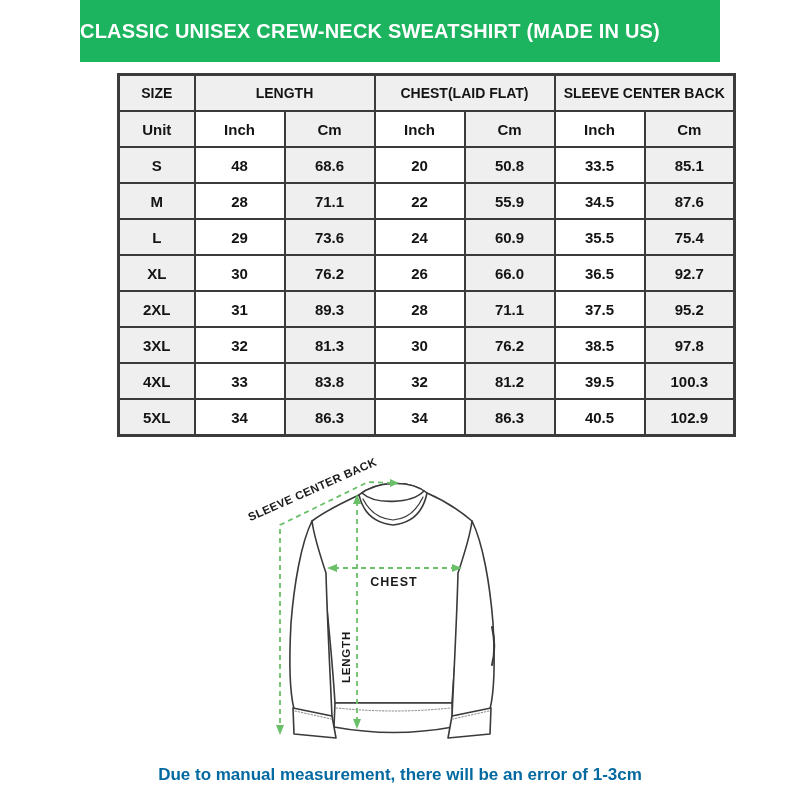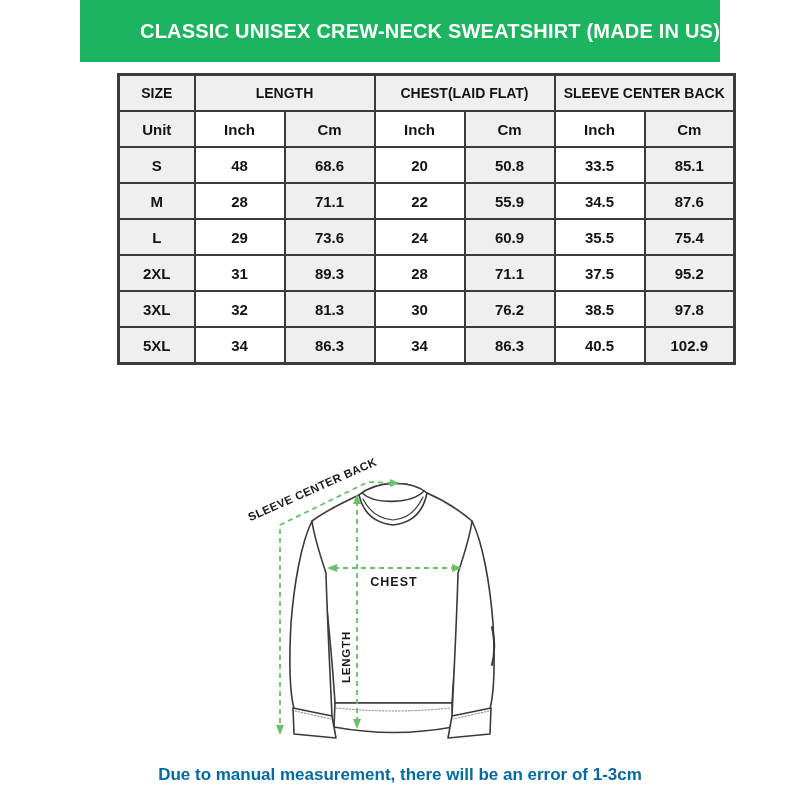--- a/index.html
+++ b/index.html
@@ -11,21 +11,21 @@
     position: relative;
     width: 800px; height: 800px;
     background: #ffffff;
     overflow: hidden;
   }
   
   #banner {
     position: absolute;
     left: 80px; top: 0; width: 640px; height: 62px;
     background: #1cb45e;
-    display: flex; align-items: center; justify-content: flex-end;
+    display: flex; align-items: center; justify-content: flex-start;
   }
   #banner .banner-text {
     color: #ffffff;
     font-size: 20px;
     font-weight: bold;
     letter-spacing: 0.2px;
     white-space: nowrap;
   }
   
   #table-wrap {
@@ -132,36 +132,54 @@
           <tr>
             <td class="shade">L</td>
             <td>29</td>
             <td class="shade">73.6</td>
             <td>24</td>
             <td class="shade">60.9</td>
             <td>35.5</td>
             <td class="shade">75.4</td>
           </tr>
           <tr>
+            <td class="shade">XL</td>
+            <td>30</td>
+            <td class="shade">76.2</td>
+            <td>26</td>
+            <td class="shade">66.0</td>
+            <td>36.5</td>
+            <td class="shade">92.7</td>
+          </tr>
+          <tr>
             <td class="shade">2XL</td>
             <td>31</td>
             <td class="shade">89.3</td>
             <td>28</td>
             <td class="shade">71.1</td>
             <td>37.5</td>
             <td class="shade">95.2</td>
           </tr>
           <tr>
             <td class="shade">3XL</td>
             <td>32</td>
             <td class="shade">81.3</td>
             <td>30</td>
             <td class="shade">76.2</td>
             <td>38.5</td>
             <td class="shade">97.8</td>
+          </tr>
+          <tr>
+            <td class="shade">4XL</td>
+            <td>33</td>
+            <td class="shade">83.8</td>
+            <td>32</td>
+            <td class="shade">81.2</td>
+            <td>39.5</td>
+            <td class="shade">100.3</td>
           </tr>
           <tr>
             <td class="shade">5XL</td>
             <td>34</td>
             <td class="shade">86.3</td>
             <td>34</td>
             <td class="shade">86.3</td>
             <td>40.5</td>
             <td class="shade">102.9</td>
           </tr>

